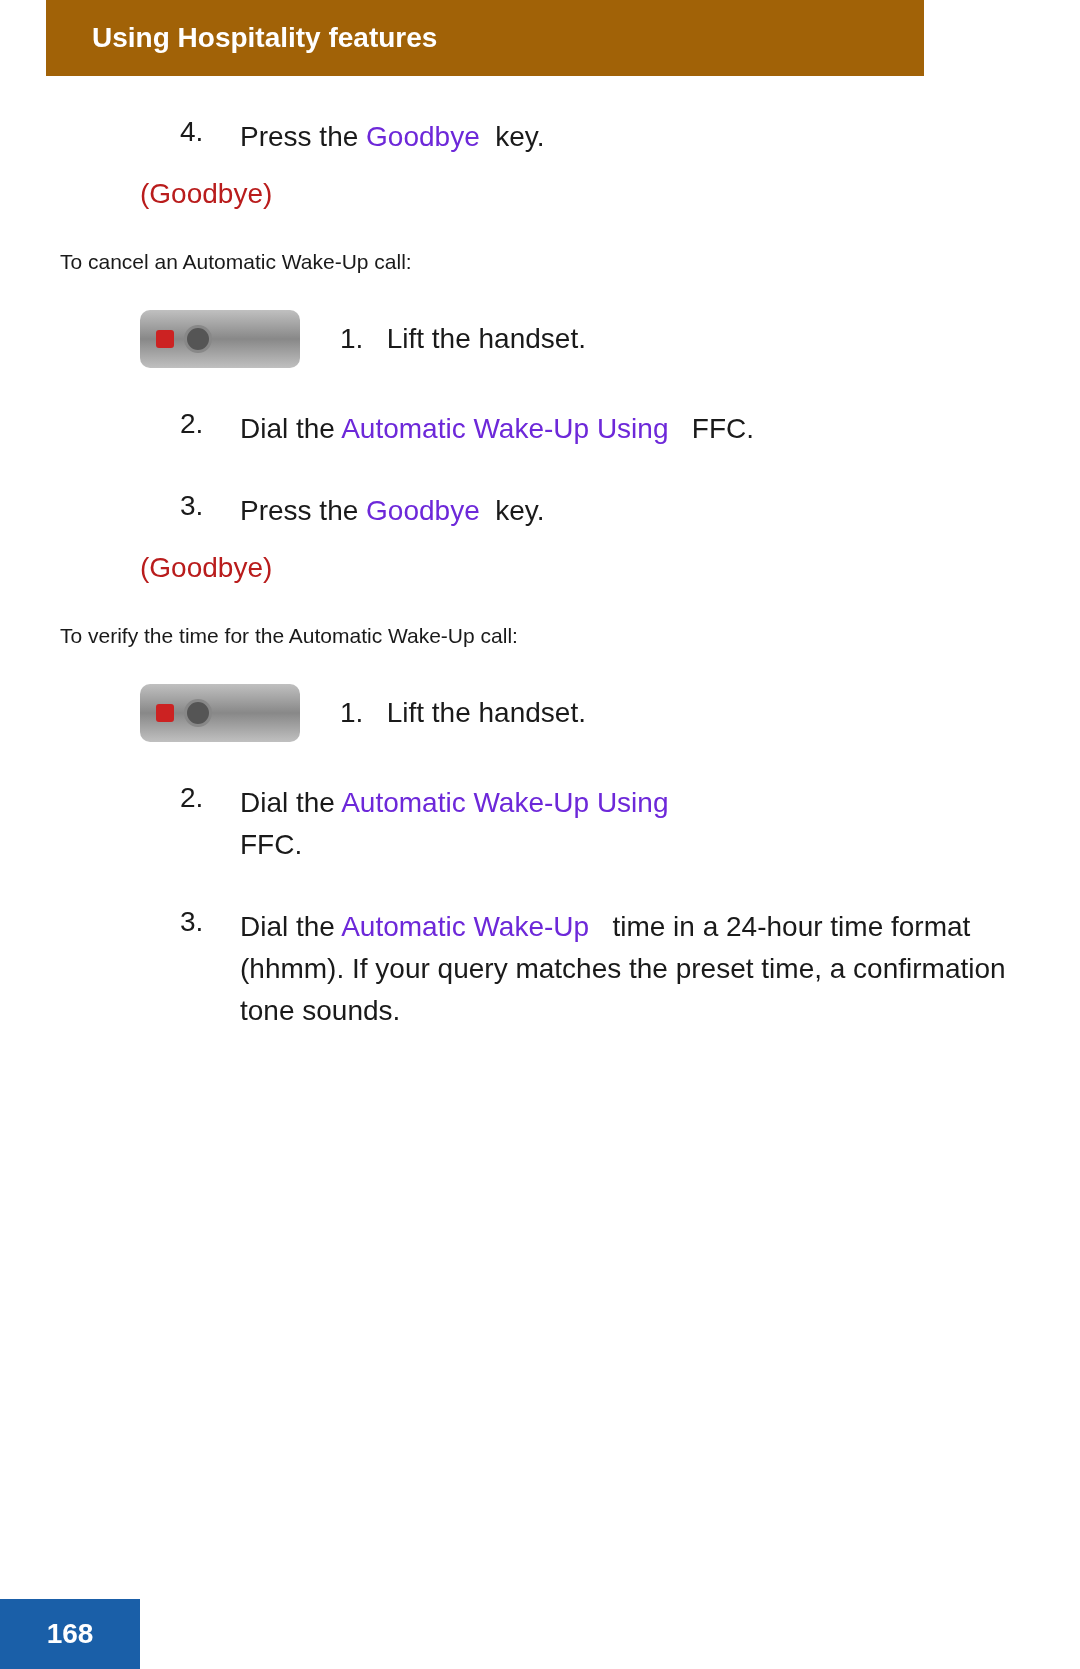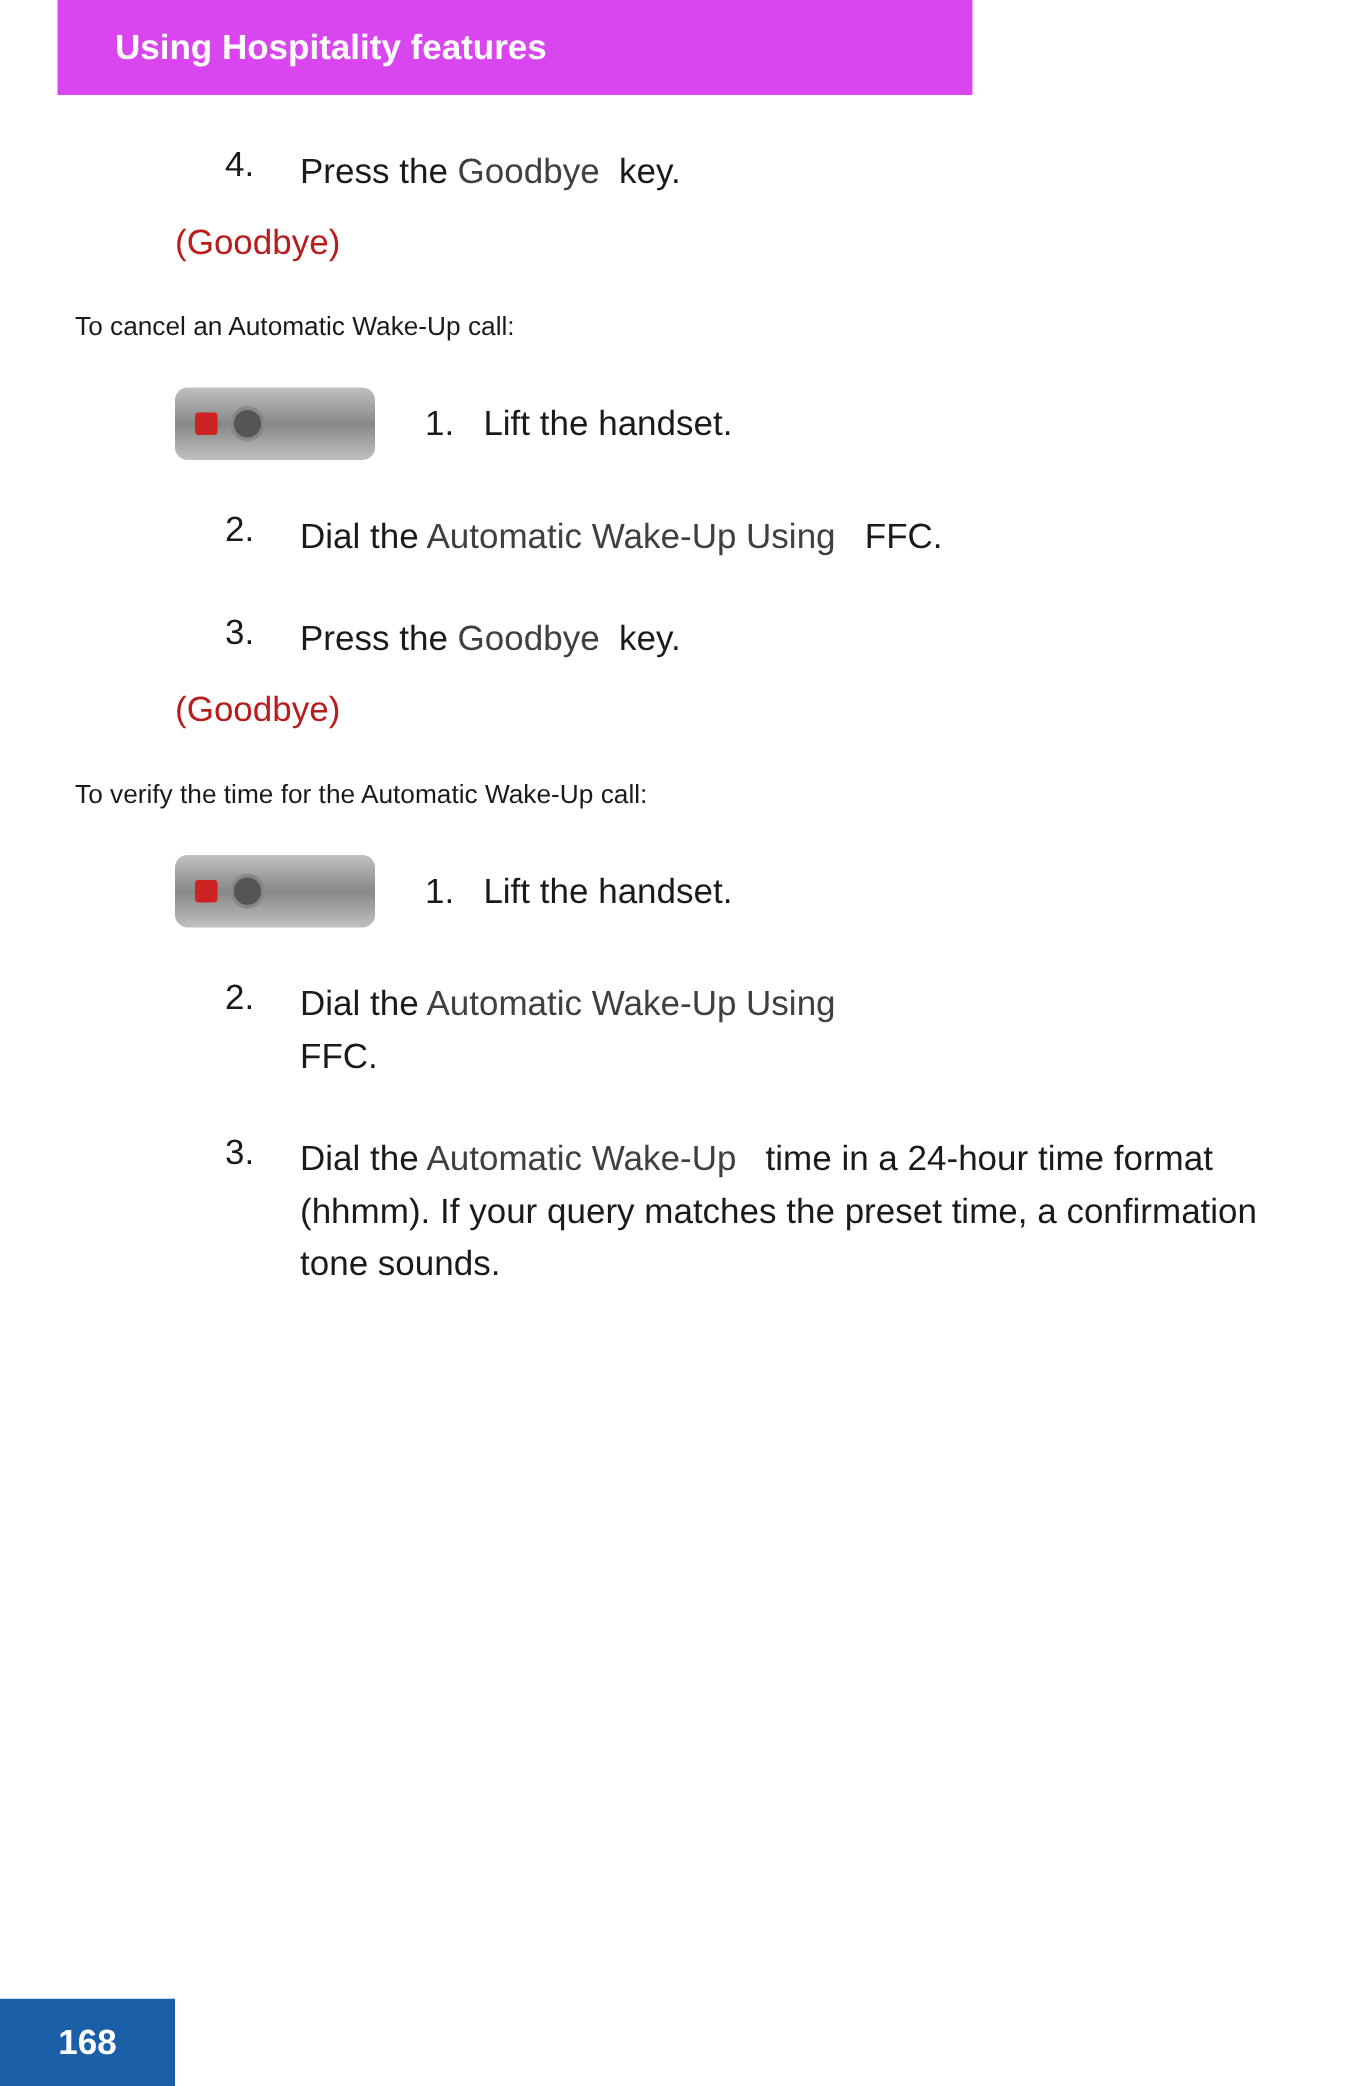--- a/index.html
+++ b/index.html
@@ -12,39 +12,39 @@
       width: 1080px;
       min-height: 1669px;
       background: #ffffff;
       font-family: Arial, Helvetica, sans-serif;
       font-size: 28px;
       color: #1a1a1a;
       position: relative;
     }
 
     .header-bar {
-      background: #d946ef;
-      width: 732px;
+      background: #a16207;
+      width: 878px;
       padding: 22px 46px;
       margin-left: 46px;
       margin-top: 0;
     }
 
     .header-bar h1 {
       color: #ffffff;
       font-size: 28px;
       font-weight: bold;
     }
 
     .content {
       padding: 40px 60px 100px 60px;
     }
 
     .link-text {
-      color: #404040;
+      color: #6d28d9;
       text-decoration: none;
     }
 
     .section-intro {
       font-size: 21px;
       color: #1a1a1a;
       margin-bottom: 36px;
       margin-top: 10px;
     }
 

